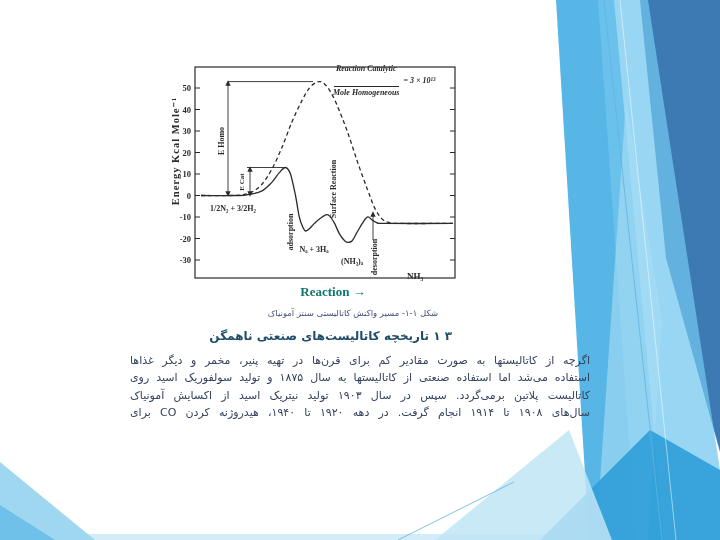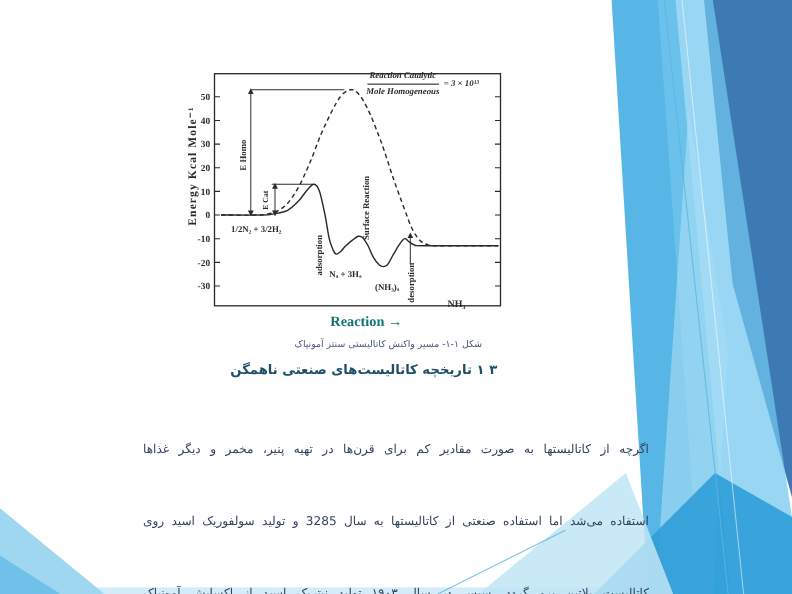--- a/index.html
+++ b/index.html
@@ -11,38 +11,38 @@
   
   #figure{left:163px;top:56px;width:310px;height:270px;}
   #plot{position:absolute;left:0;top:0;}
   .chart-label{position:absolute;color:#2a2a2a;font-family:"Liberation Serif",serif;
                font-weight:bold;white-space:nowrap;transform:translate(-50%,-50%);}
   .rot{transform:translate(-50%,-50%) rotate(-90deg);}
   .sz8{font-size:8px;} .sz7{font-size:7px;} .sz9{font-size:9px;margin-top:35px;}
   #ratio{position:absolute;left:170px;top:8px;display:flex;align-items:center;gap:4px;
          font-family:"Liberation Serif",serif;font-style:italic;font-size:8px;color:#2a2a2a;font-weight:bold;}
   #ratio .frac{display:flex;flex-direction:column;align-items:center;}
-  #ratio .num{border-bottom:1px solid #2a2a2a;padding:0 2px 3px;}
+  #ratio .num{border-bottom:1px solid #2a2a2a;padding:0 2px 13px;}
   #ratio .den{padding-top:1px;}
   #y-title{position:absolute;left:12px;top:95px;transform:translate(-50%,-50%) rotate(-90deg);
            white-space:nowrap;font-family:"Liberation Serif",serif;font-weight:bold;
            font-size:10.5px;color:#2a2a2a;letter-spacing:1px;}
   #x-title{position:absolute;left:100px;top:228px;width:140px;text-align:center;
            font-family:"Liberation Serif",serif;font-weight:bold;font-size:13px;color:#0f766e;}
   #fig-caption{position:absolute;left:55px;top:252px;width:270px;text-align:center;direction:rtl;
                font-size:8.5px;color:#45527a;}
 
   
   #heading{position:absolute;right:268px;top:329px;direction:rtl;white-space:nowrap;
            font-size:12px;font-weight:bold;color:var(--heading,#1f4e69);}
   #paragraph{position:absolute;right:130px;top:352px;width:460px;direction:rtl;
              font-size:11px;line-height:17.3px;color:var(--body,#33425e);}
   #paragraph .pline{text-align:justify;text-align-last:justify;white-space:nowrap;
                     display:flex;justify-content:space-between;}
-  #paragraph .pline span{display:inline-block;width:100%;text-align:justify;text-align-last:justify;margin-top:48px;}
+  #paragraph .pline span{display:inline-block;width:100%;text-align:justify;text-align-last:justify;}
 </style>
 </head>
 <body style="--heading: #1f4e69; --body: #33425e;">
 
 <svg id="decor" width="720" height="540">
   <rect x="0" y="534" width="720" height="6" opacity="0.9" fill="#cfeaf8"></rect>
   <polygon points="640,0 720,0 720,452 666,258" fill="#3d7ab3"></polygon>
   <polygon points="556,0 614,0 664,540 589,540" opacity="0.92" fill="#49b0e4"></polygon>
   <polygon points="598,0 648,0 720,470 720,540 636,540" opacity="0.72" fill="#71c6ee"></polygon>
   <polygon points="626,100 662,320 648,540 596,540" opacity="0.65" fill="#a6dcf4"></polygon>
@@ -127,18 +127,21 @@
   <div id="fig-caption">شکل ۱-۱- مسیر واکنش کاتالیستی سنتز آمونیاک</div>
 </div>
 
 <div id="heading" class="layer">۳ ۱ تاریخچه کاتالیست‌های صنعتی ناهمگن</div>
 
 <div id="paragraph" class="layer">
   <div class="pline">
       <span>اگرچه از کاتالیستها به صورت مقادیر کم برای قرن‌ها در تهیه پنیر، مخمر و دیگر غذاها</span>
     </div>
   <div class="pline">
-      <span>استفاده می‌شد اما استفاده صنعتی از کاتالیستها به سال 3285 و تولید سولفوریک اسید روی</span>
+      <span>استفاده می‌شد اما استفاده صنعتی از کاتالیستها به سال ۱۸۷۵ و تولید سولفوریک اسید روی</span>
     </div>
   <div class="pline">
       <span>کاتالیست پلاتین برمی‌گردد. سپس در سال ۱۹۰۳ تولید نیتریک اسید از اکسایش آمونیاک</span>
     </div>
+  <div class="pline">
+      <span>سال‌های ۱۹۰۸ تا ۱۹۱۴ انجام گرفت. در دهه ۱۹۲۰ تا ۱۹۴۰، هیدروژنه کردن CO برای</span>
+    </div>
 </div>
 
 </body></html>

